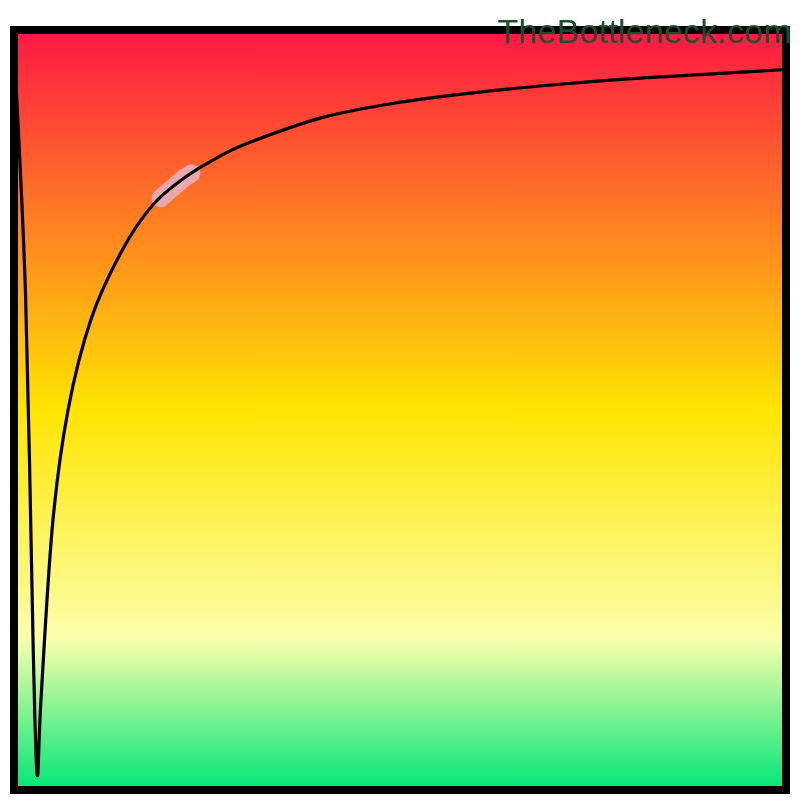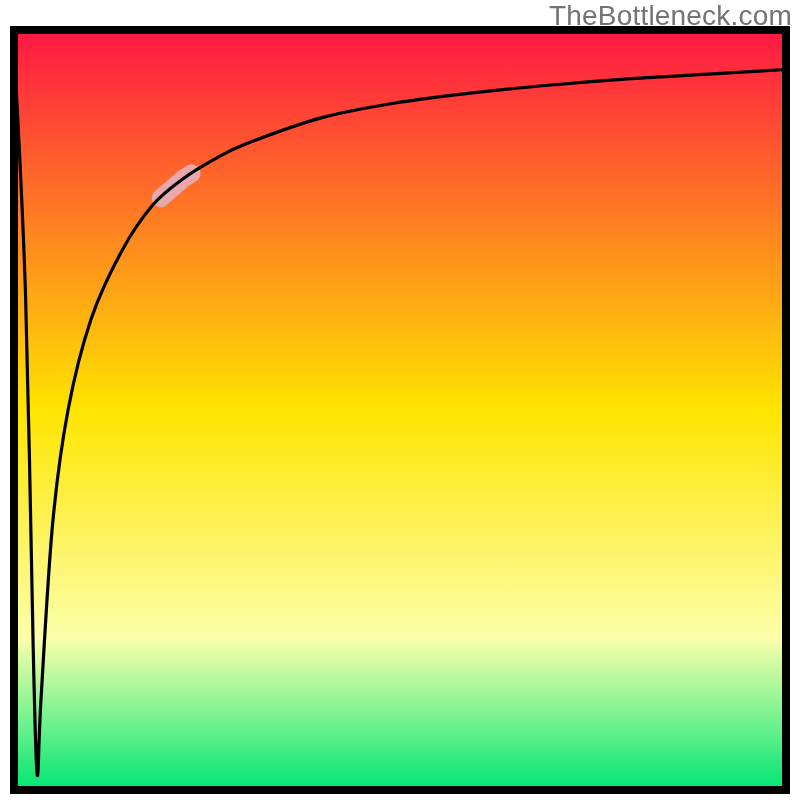--- a/index.html
+++ b/index.html
@@ -10,24 +10,24 @@
     background: #ffffff;
     font-family: Arial, Helvetica, sans-serif;
   }
   .wrap {
     position: relative;
     width: 800px;
     height: 800px;
   }
   .watermark {
     position: absolute;
-    top: 0px;
+    top: 12px;
     right: 8px;
-    color: #737373;
-    font-size: 28px;
+    color: #14532d;
+    font-size: 34px;
     letter-spacing: 0.2px;
     font-weight: 400;
   }
   svg {
     display: block;
   }
 </style>
 </head>
 <body>
 

